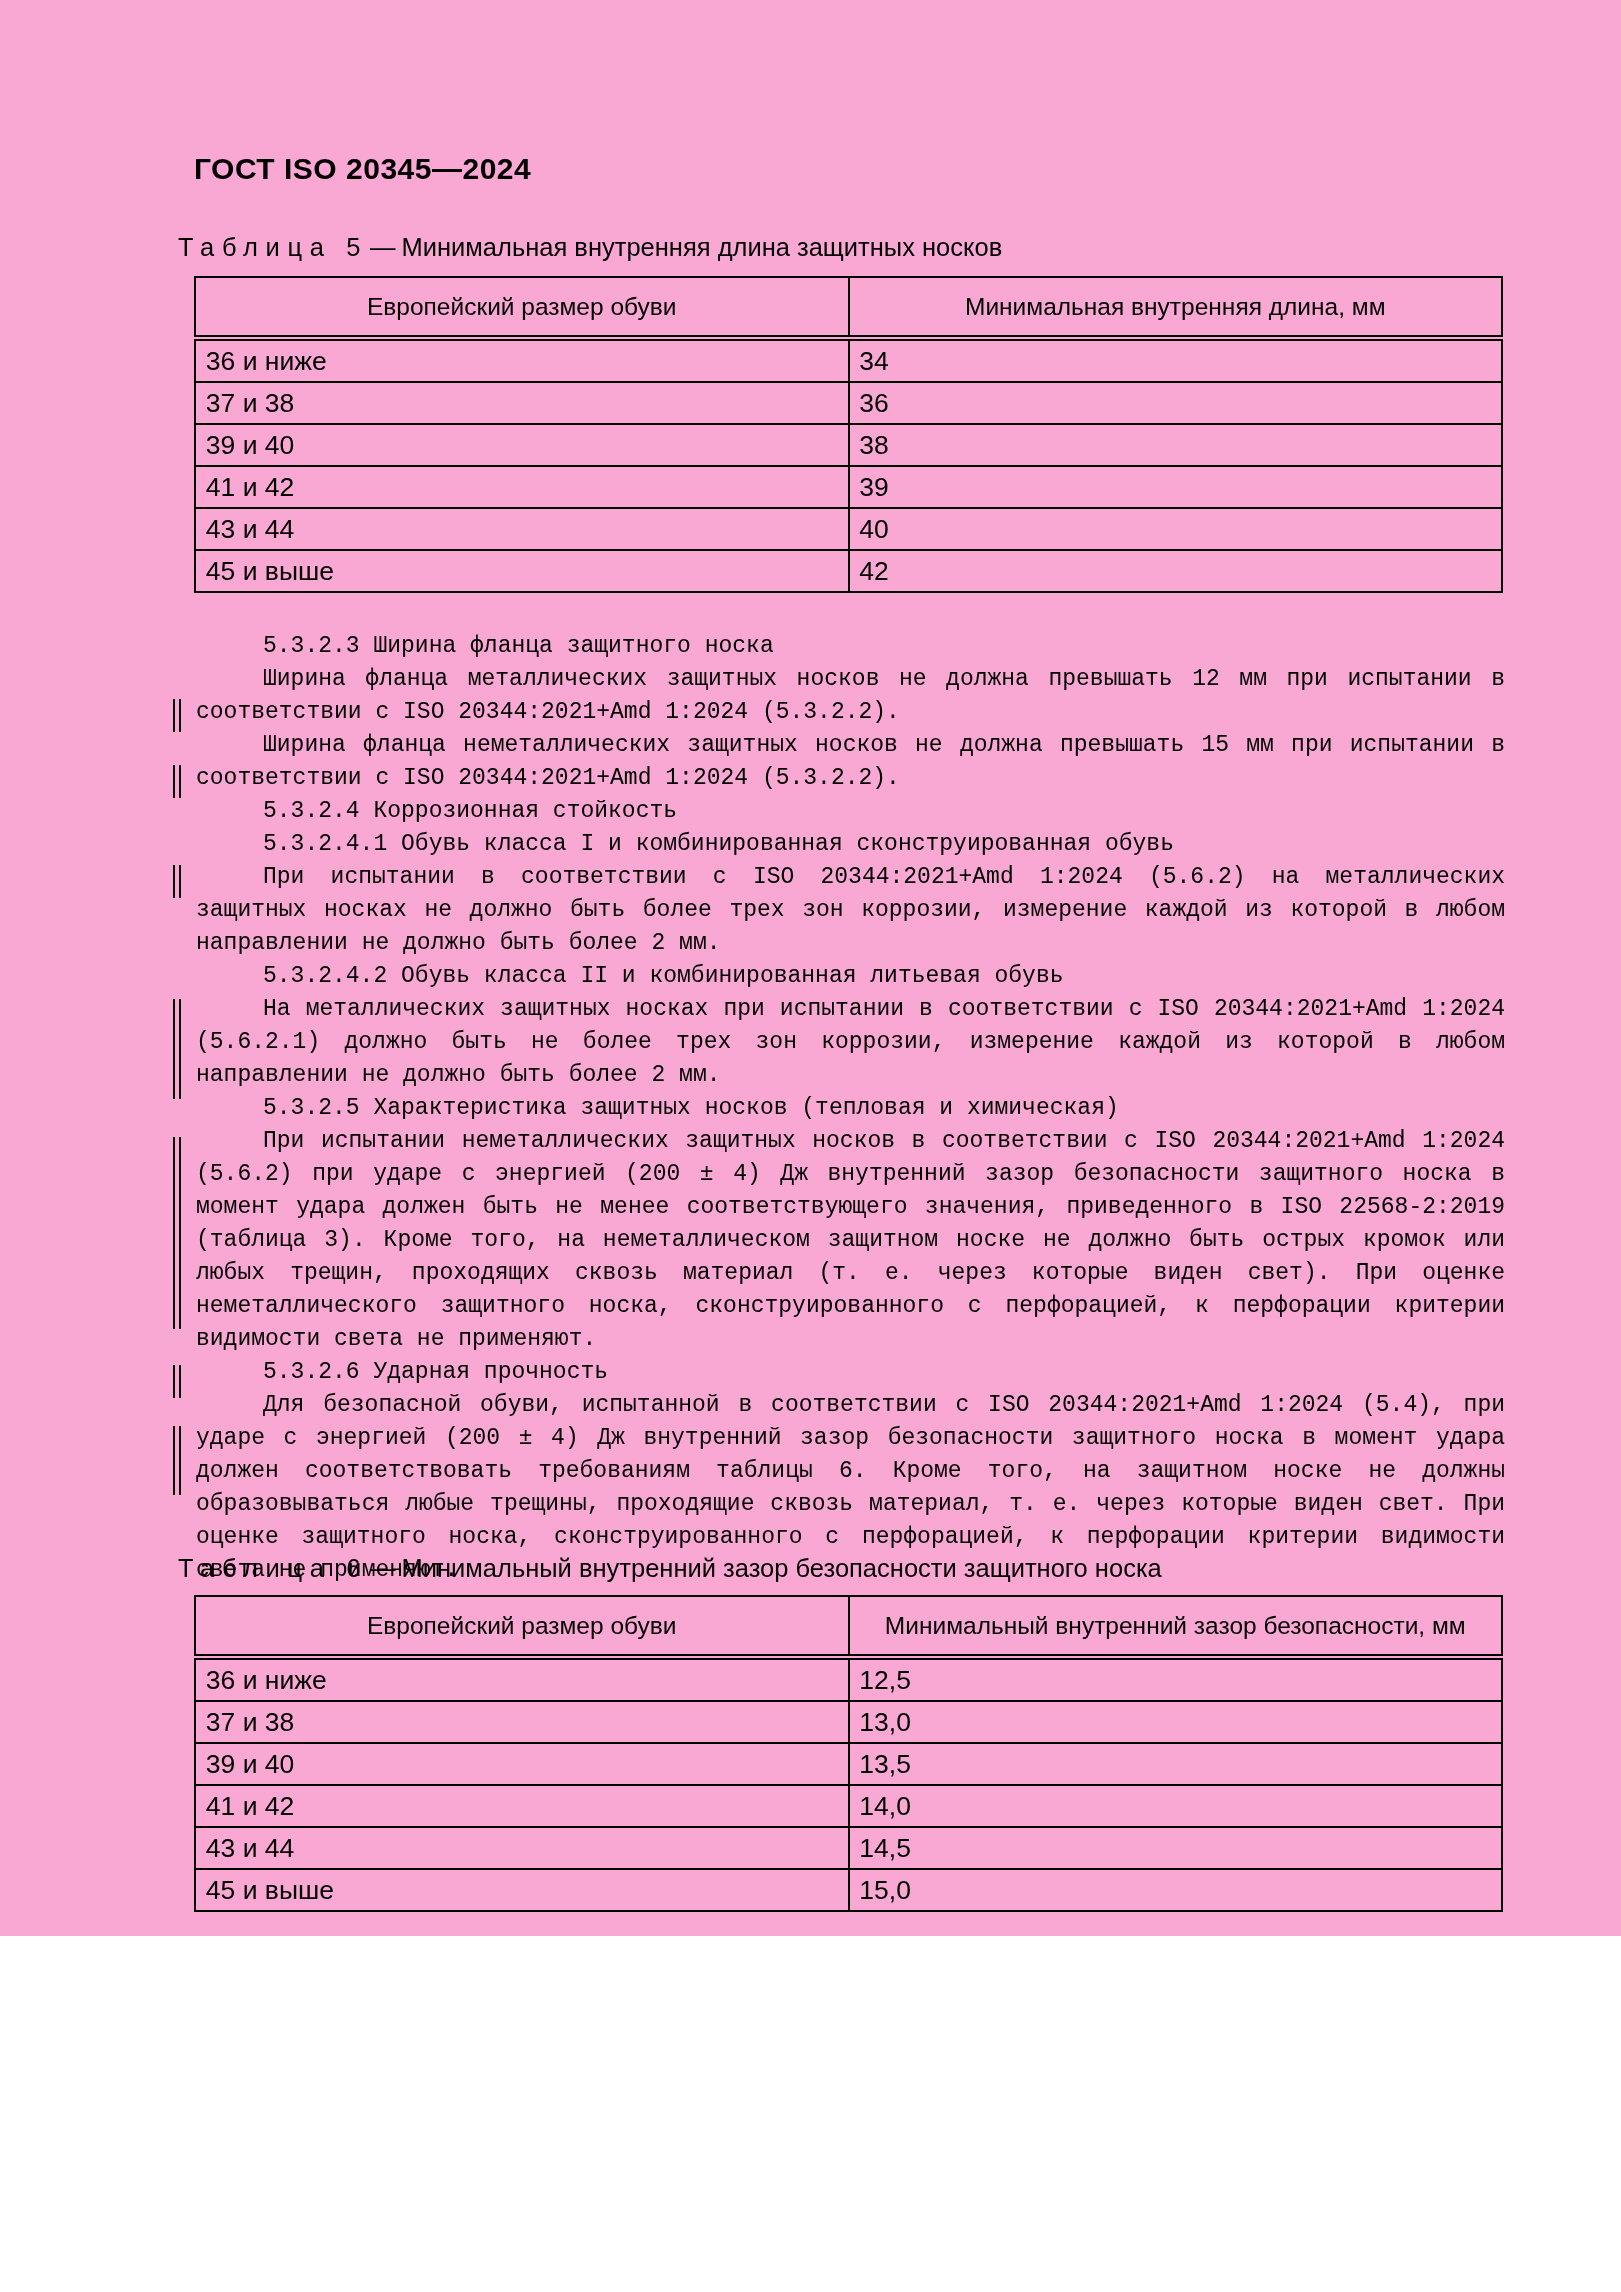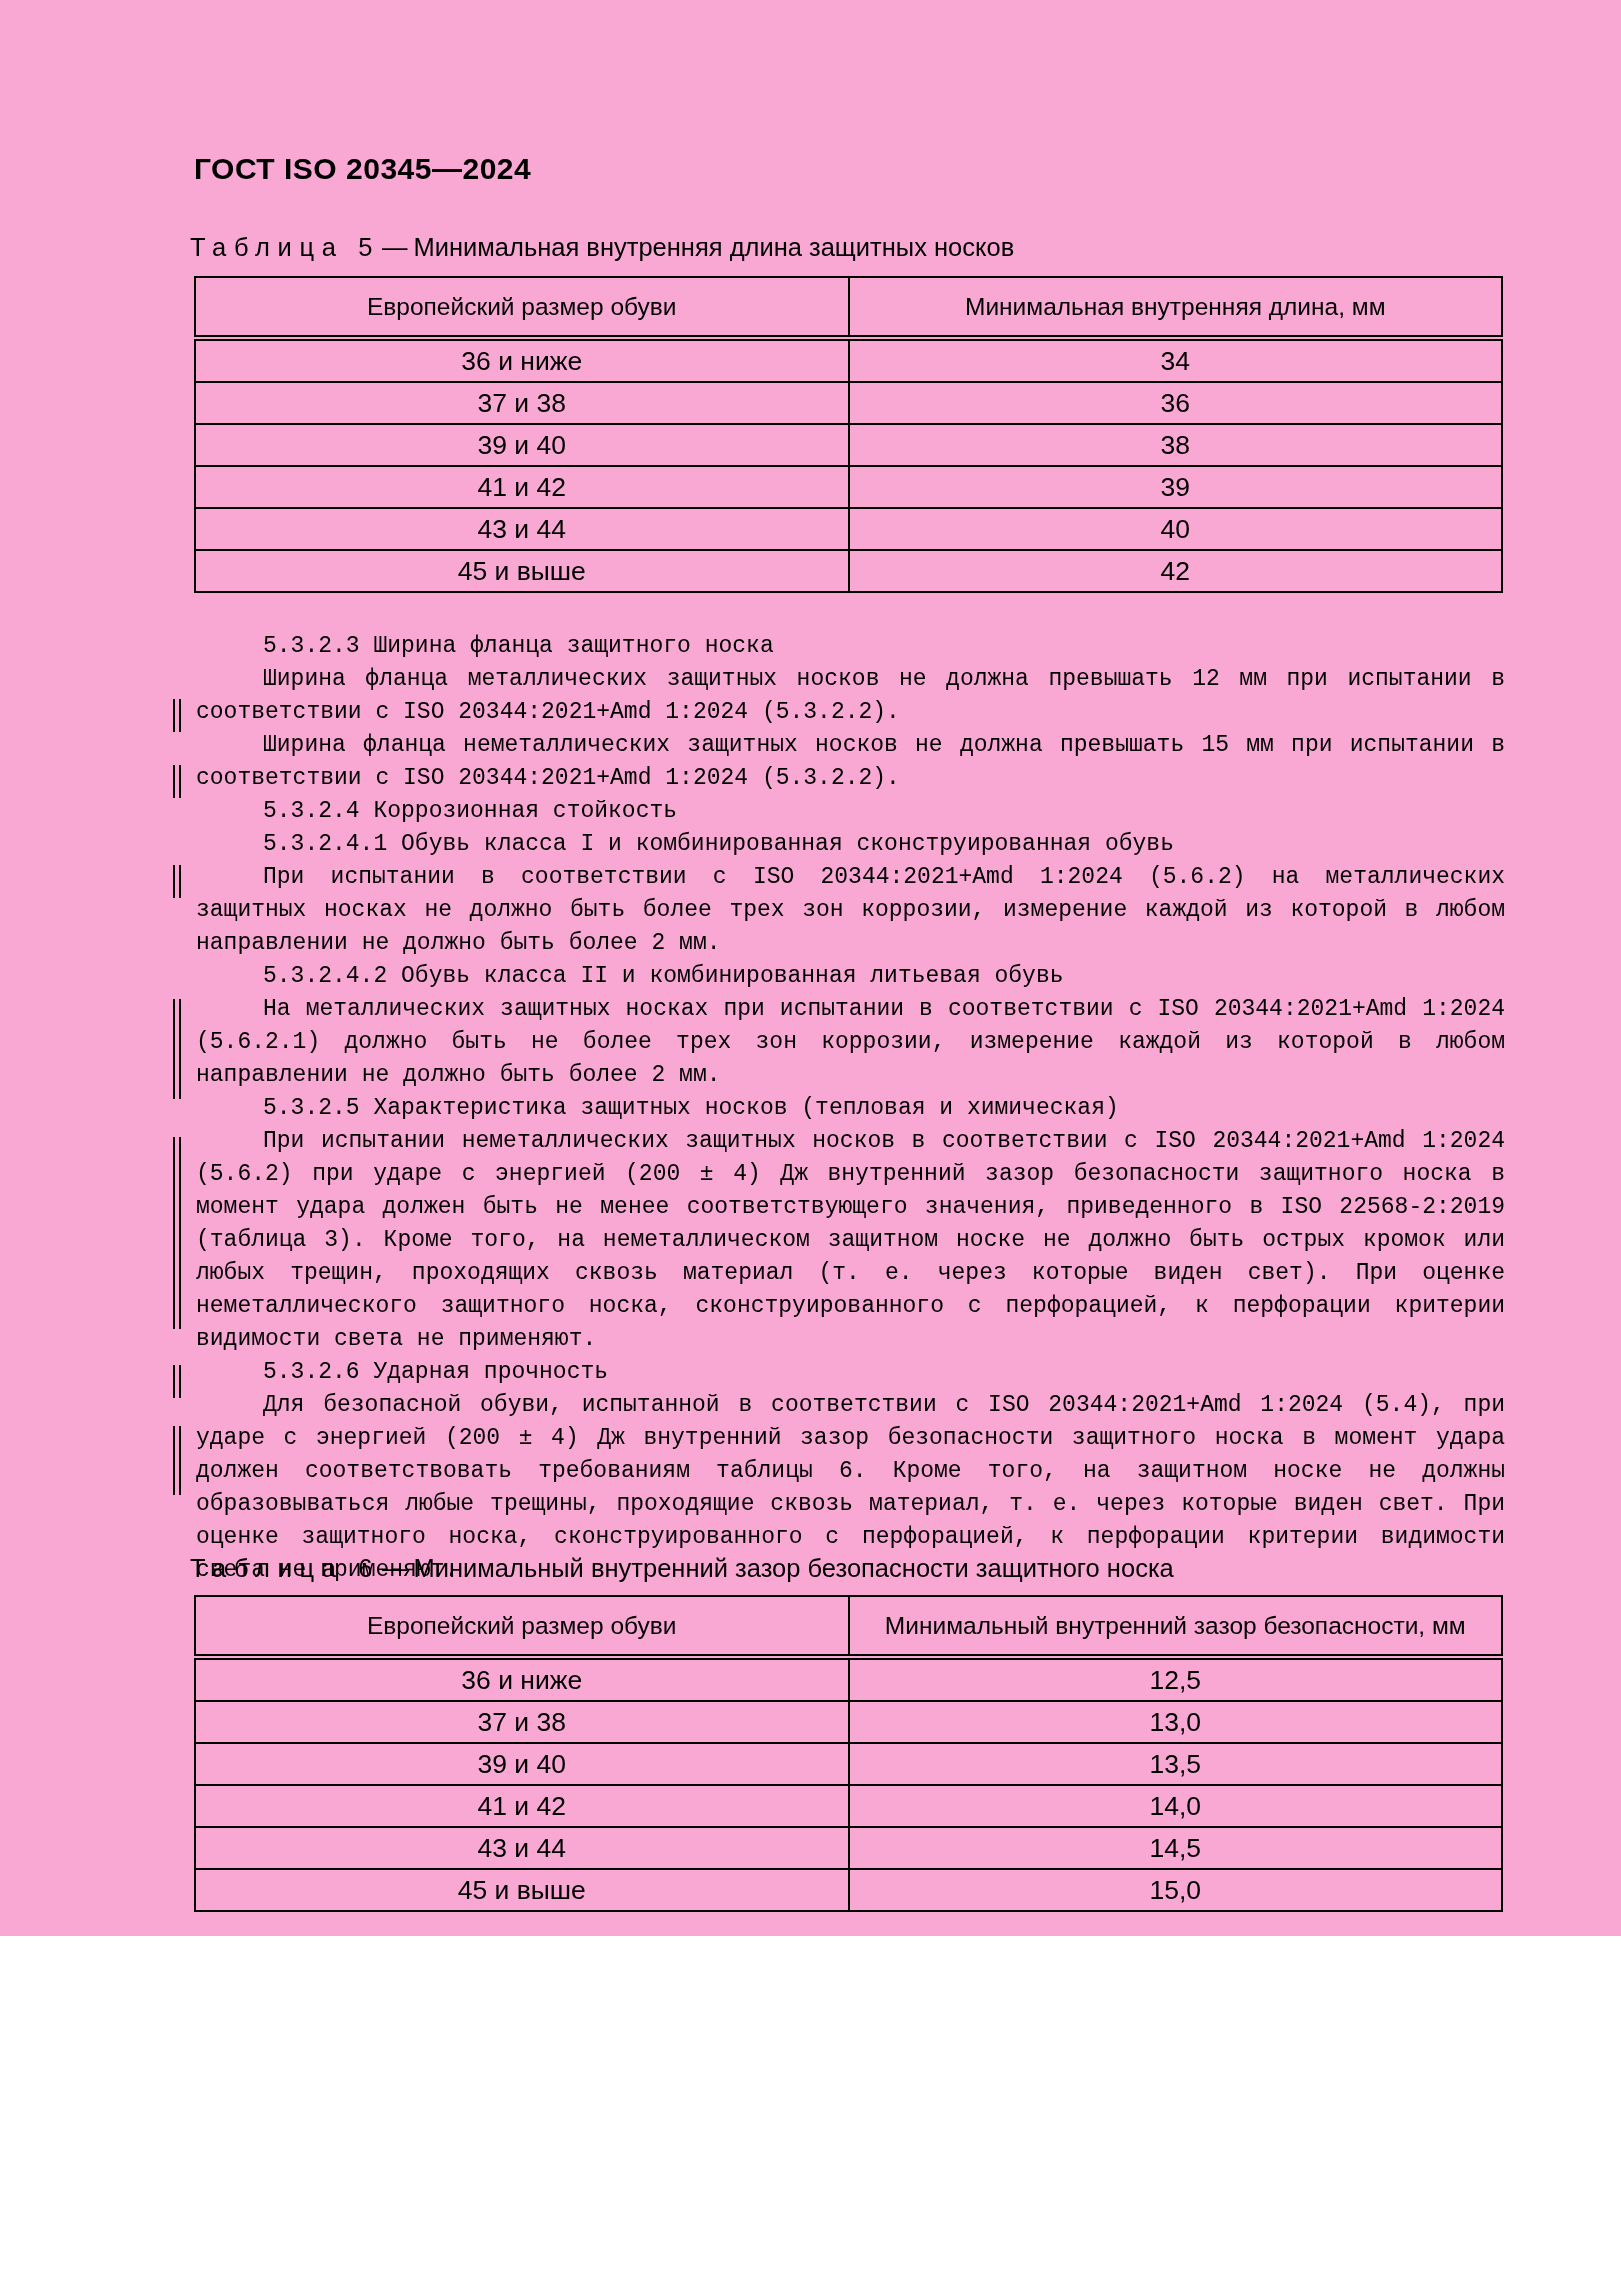--- a/index.html
+++ b/index.html
@@ -18,21 +18,21 @@
     position: absolute;
     left: 194px;
     top: 152px;
     font-size: 30px;
     font-weight: bold;
     letter-spacing: 0.5px;
   }
 
   .table-caption {
     position: absolute;
-    left: 190px;
+    left: 178px;
     width: 1309px;
     font-size: 25.5px;
     white-space: nowrap;
   }
   .cap-label { letter-spacing: 0.30em; }
   .cap-dash  { margin: 0 5.9px 0 2px; }
 
   .caption-5 { top: 233px; }
   .caption-6 { top: 1554px; }
 
@@ -53,21 +53,21 @@
     font-weight: normal;
     text-align: center;
     vertical-align: middle;
     border-bottom: 6.9px double #000;
     padding: 0 9.8px;
     border-radius: 26px;
   }
   table.gost td {
     height: 40px;
     font-size: 26.5px;
-    text-align: center;
+    text-align: left;
     vertical-align: middle;
     padding: 0 9.8px;
   }
   table.gost th:first-child,
   table.gost td:first-child { border-right: 2px solid #000; }
   table.gost tbody tr + tr td { border-top: 2.9px solid #000; border-radius: 14px; }
 
   .bodytext {
     position: absolute;
     left: 196px;

